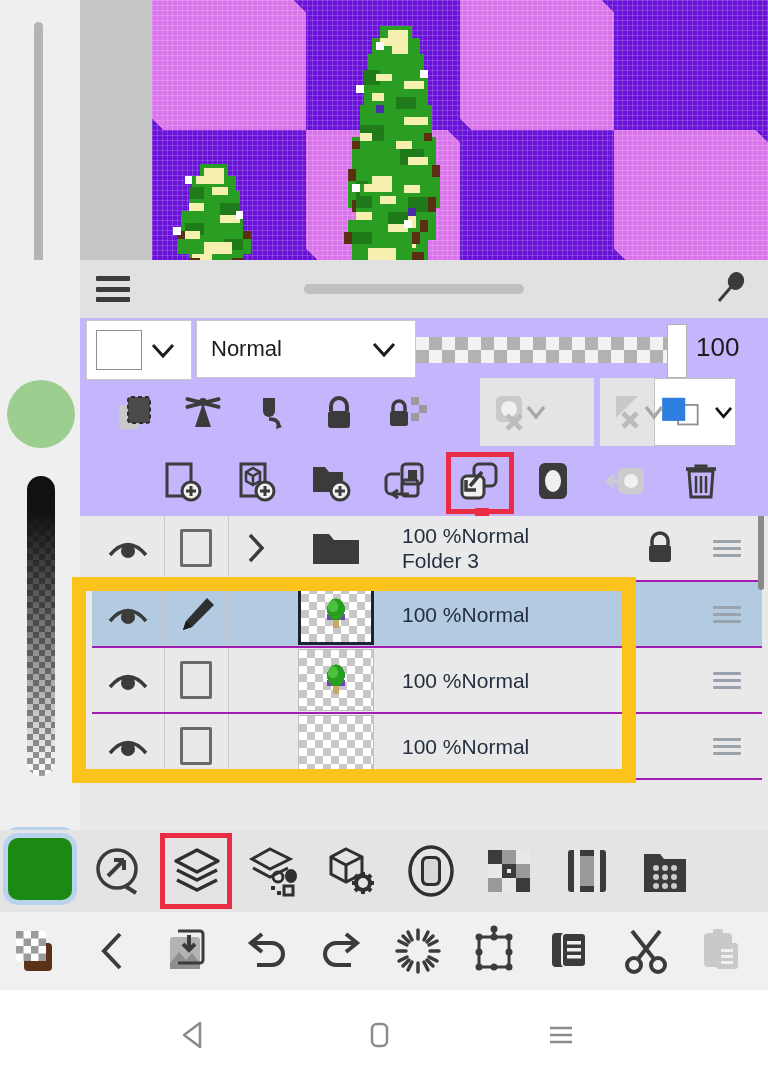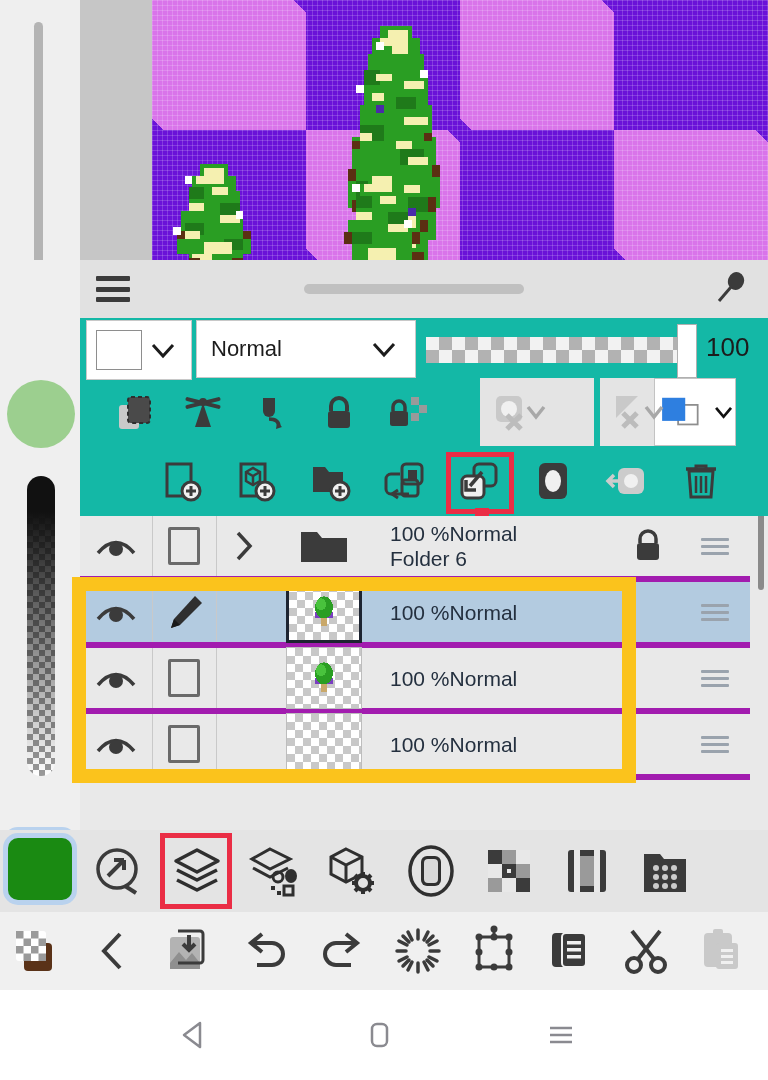--- a/index.html
+++ b/index.html
@@ -41,34 +41,34 @@
       linear-gradient(to bottom,#111 0%,#111 12%,rgba(17,17,17,0) 100%),
       linear-gradient(45deg,#9a9a9a 25%,transparent 25%,transparent 75%,#9a9a9a 75%),
       linear-gradient(45deg,#9a9a9a 25%,transparent 25%,transparent 75%,#9a9a9a 75%);
     background-color:#fff;
     background-size:100% 100%,12px 12px,12px 12px;
     background-position:0 0,0 0,6px 6px;}
   .color-swatch{position:absolute;left:8px;top:572px;width:64px;height:62px;border-radius:10px;background:#1a8a12;
     box-shadow:0 0 0 5px #b9d2ee;}
 
   
-  .layer-panel{position:absolute;left:80px;top:260px;width:688px;height:570px;background:#14b8a6;}
+  .layer-panel{position:absolute;left:80px;top:260px;width:688px;height:570px;background:#c4b5fd;}
 
   .panel-head{position:absolute;left:0;top:0;width:688px;height:58px;background:#e1e1e1;}
   .hamburger{position:absolute;left:16px;top:16px;width:34px;height:26px;display:flex;flex-direction:column;justify-content:space-between;}
   .hamburger i{display:block;height:5px;background:#3b3b3b;border-radius:1px;}
   .drag-pill{position:absolute;left:224px;top:24px;width:220px;height:10px;border-radius:5px;background:#c0c0c0;}
   .pin-icon{position:absolute;right:18px;top:10px;width:40px;height:40px;}
 
   .row-blend{position:absolute;left:0;top:58px;width:688px;height:62px;}
   .color-box{position:absolute;left:6px;top:2px;width:104px;height:58px;background:#fff;border:1px solid #c8c8c8;display:flex;align-items:center;}
   .color-box .sw{width:44px;height:38px;margin-left:9px;background:#fff;border:1px solid #8e8e8e;}
   .blend-box{position:absolute;left:116px;top:2px;width:220px;height:58px;background:#fff;border:1px solid #c8c8c8;display:flex;align-items:center;justify-content:space-between;padding:0 14px;box-sizing:border-box;}
   .blend-box .lbl{font-size:22px;color:#1c1c1c;}
-  .opacity-wrap{position:absolute;left:346px;top:6px;width:336px;height:50px;text-align:right;}
+  .opacity-wrap{position:absolute;left:336px;top:6px;width:336px;height:50px;text-align:right;}
   .op-track{position:absolute;left:0;top:13px;width:256px;height:26px;
     background-image:
       linear-gradient(45deg,#b2b2b2 25%,transparent 25%,transparent 75%,#b2b2b2 75%),
       linear-gradient(45deg,#b2b2b2 25%,transparent 25%,transparent 75%,#b2b2b2 75%);
     background-color:#f2f2f2;background-size:26px 26px;background-position:0 0,13px 13px;}
   .op-thumb{position:absolute;left:251px;top:0;width:18px;height:52px;background:#fff;border:1px solid #b0b0b0;}
   .op-val{position:absolute;left:280px;top:8px;font-size:26px;color:#1c1c1c;}
 
   .icons-row{position:absolute;left:0;width:688px;height:62px;}
   .icons-row.r1{top:122px;}
@@ -76,21 +76,21 @@
   .ic{position:absolute;top:0;width:62px;height:62px;display:flex;align-items:center;justify-content:center;}
   .ic svg{display:block;}
   .shade{position:absolute;top:118px;height:68px;background:#e4e4e4;}
   .dropbox{position:absolute;top:118px;width:80px;height:66px;background:#fff;border:1px solid #c3c3c3;display:flex;align-items:center;justify-content:center;}
 
   .sel-red{position:absolute;border:5px solid #ea2d45;box-sizing:border-box;background:transparent;}
   .arrow-red{position:absolute;}
 
   
   .layer-list{position:absolute;left:0;top:256px;width:688px;height:314px;overflow:hidden;background:#e9e9e9;}
-  .lrow{position:absolute;left:0;width:670px;height:66px;border-bottom:6px solid #a21caf;box-sizing:border-box;background:#e9e9e9;}
+  .lrow{position:absolute;left:12px;width:670px;height:66px;border-bottom:2px solid #a21caf;box-sizing:border-box;background:#e9e9e9;}
   .lrow.sel{background:#b3cbe0;}
   .cell-eye{position:absolute;left:0;top:0;width:72px;height:100%;display:flex;align-items:center;justify-content:center;border-right:1px solid #c9c9c9;}
   .cell-chk{position:absolute;left:72px;top:0;width:64px;height:100%;display:flex;align-items:center;justify-content:center;border-right:1px solid #c9c9c9;}
   .chk-square{width:32px;height:38px;border:3px solid #6a6a6a;box-sizing:border-box;border-radius:2px;}
   .cell-expand{position:absolute;left:136px;top:0;width:56px;height:100%;display:flex;align-items:center;justify-content:center;}
   .cell-thumb{position:absolute;left:196px;top:0;width:96px;height:100%;display:flex;align-items:center;justify-content:center;}
   .thumb{width:76px;height:62px;
     background-image:
       linear-gradient(45deg,#c8c8c8 25%,transparent 25%,transparent 75%,#c8c8c8 75%),
       linear-gradient(45deg,#c8c8c8 25%,transparent 25%,transparent 75%,#c8c8c8 75%);
@@ -475,21 +475,21 @@
             <path d="M7 4 L19 17 L7 30" stroke="#3b3b3b" stroke-width="3.5" fill="none"></path>
           </svg>
         </div>
         <div class="cell-thumb">
           <svg width="54" height="44" viewBox="0 0 54 44">
             <path d="M4 8 h16 l5 6 h25 v24 h-46 Z" fill="#3b3b3b"></path>
           </svg>
         </div>
         <div class="cell-text">
           <span class="t-blend">100 %Normal</span>
-          <span class="t-name">Folder 6</span>
+          <span class="t-name">Folder 3</span>
         </div>
         <div class="cell-lock">
           <svg width="34" height="38" viewBox="0 0 34 38">
             <path d="M9 16 v-4 a8 8 0 0 1 16 0 v4" stroke="#3b3b3b" stroke-width="3.5" fill="none"></path>
             <rect x="6" y="16" width="22" height="17" rx="3" fill="#3b3b3b"></rect>
           </svg>
         </div>
         <div class="cell-grip grip">
           <div>
               <i></i>

